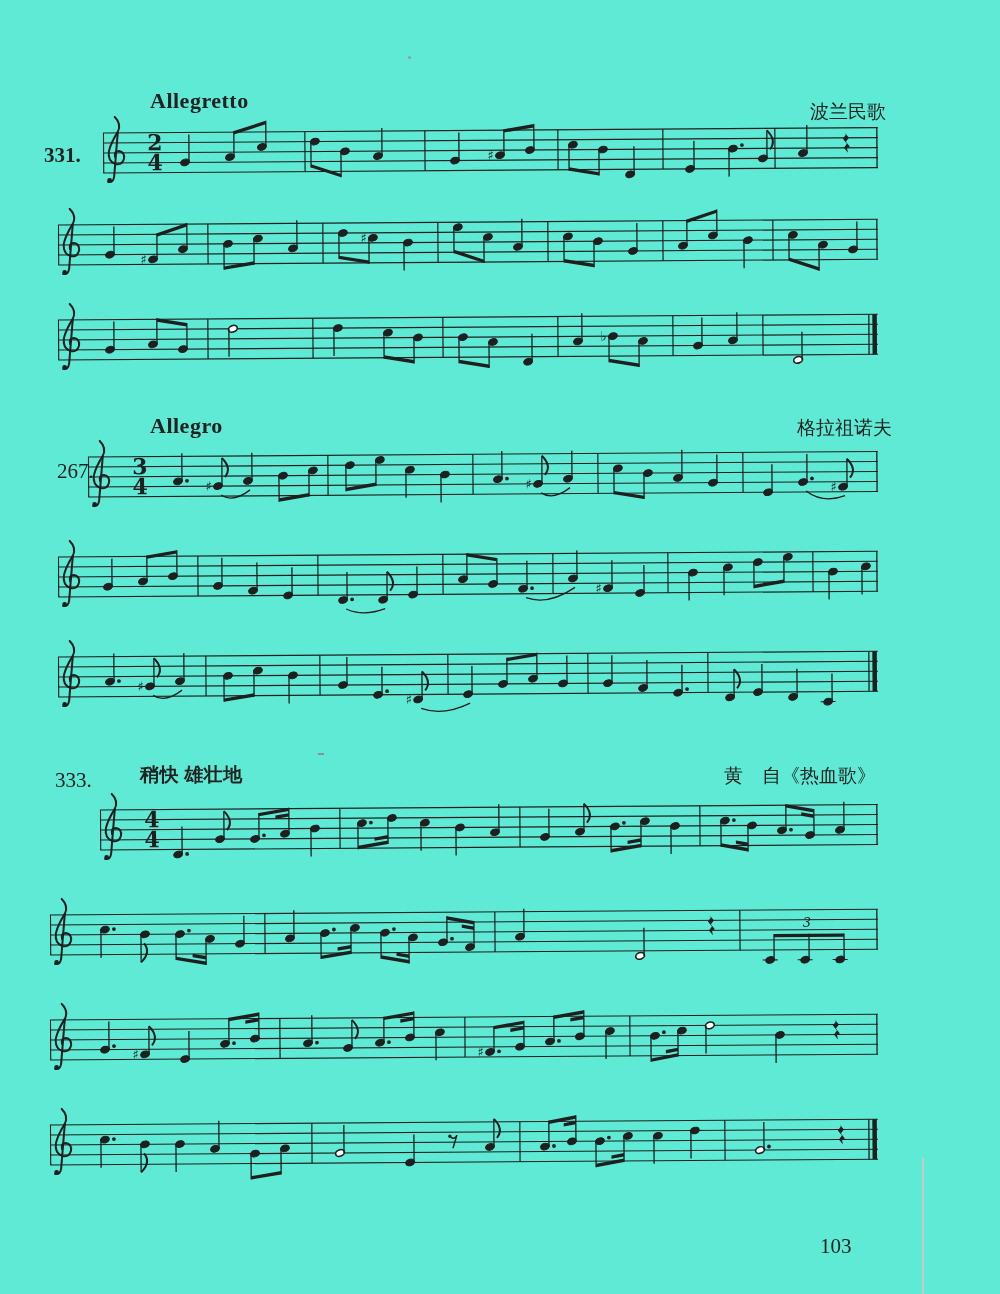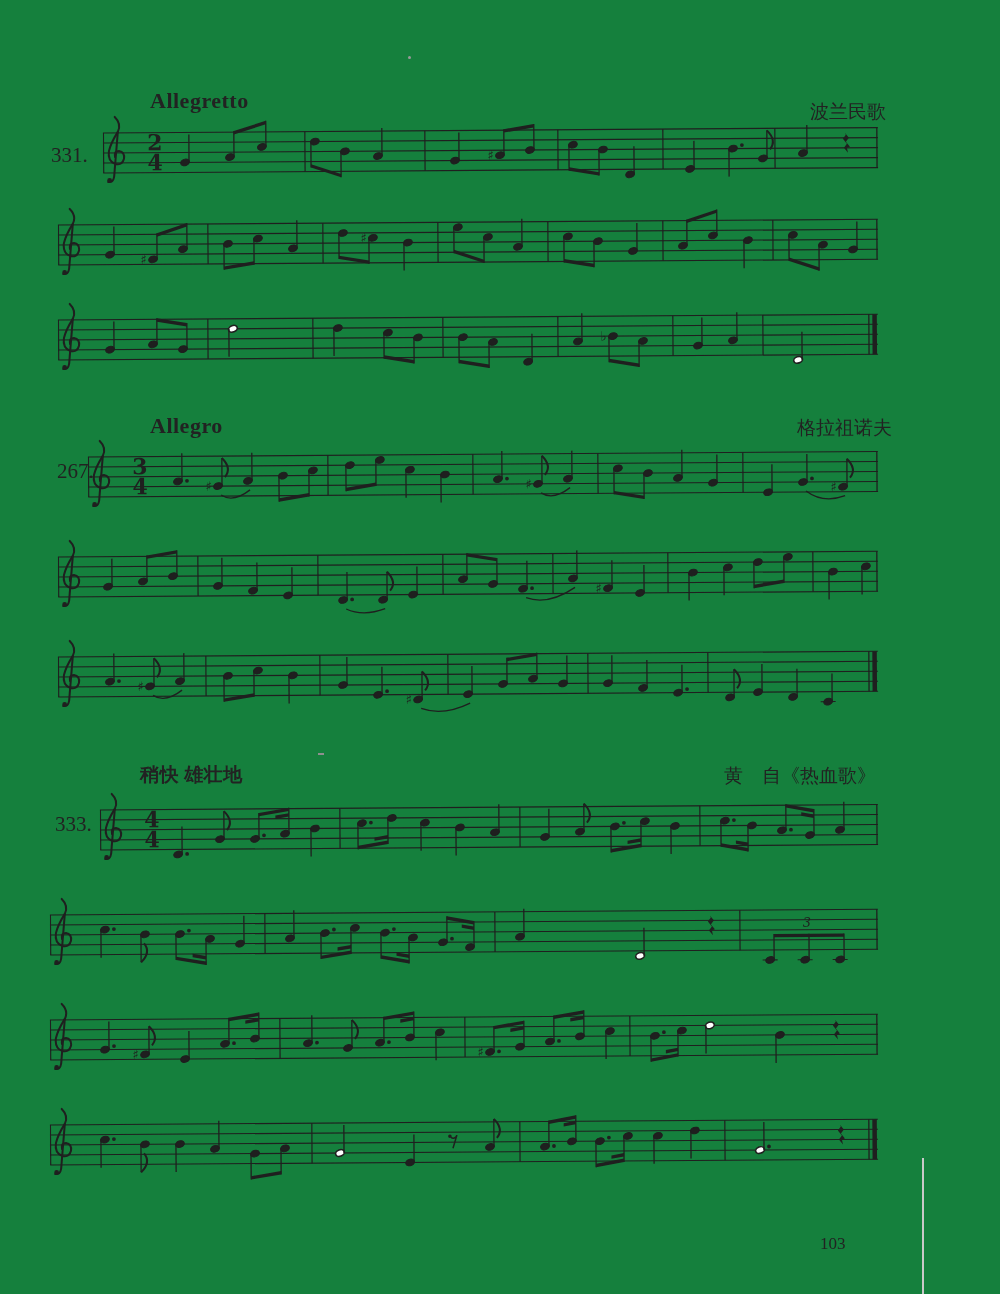--- a/index.html
+++ b/index.html
@@ -1,30 +1,30 @@
 <!DOCTYPE html>
 <html><head>
 <meta charset="utf-8">
 <style>
   html,body{margin:0;padding:0;background:#ffffff;}
-  .page{position:relative;width:1000px;height:1294px;background:#15803d;overflow:hidden;
+  .page{position:relative;width:1000px;height:1294px;background:#5eead4;overflow:hidden;
         font-family:"Liberation Serif", serif;color:#1c1c1c;}
   .tempo{position:absolute;font-weight:bold;font-size:22px;letter-spacing:.5px;color:#222;}
   .attr{position:absolute;font-size:19px;color:#222;}
   .exnum{position:absolute;font-size:21px;color:#222;}
-  .pagenum{position:absolute;left:820px;top:1234px;font-size:17px;color:#222;}
+  .pagenum{position:absolute;left:820px;top:1234px;font-size:21px;color:#222;}
   .t1{left:150px;top:88px;}
   .a1{left:810px;top:99px;}
-  .n1{left:51px;top:143px;}
+  .n1{left:44px;top:143px;font-weight:bold;}
   .t2{left:150px;top:413px;text-align:right;}
   .a2{left:797px;top:415px;text-align:right;}
   .n2{left:57px;top:459px;}
   .t3{left:140px;top:762px;font-size:19px;}
   .a3{left:724px;top:763px;}
-  .n3{left:55px;top:812px;}
+  .n3{left:55px;top:768px;}
   .sys{position:absolute;transform:rotate(-0.4deg);transform-origin:0 50%;}
   .artifact-line{position:absolute;left:922px;top:1158px;width:2px;height:136px;background:#c9c9c9;}
   .speck1{position:absolute;left:408px;top:56px;width:3px;height:3px;background:#9a9a9a;border-radius:50%;}
   .speck2{position:absolute;left:318px;top:753px;width:6px;height:2px;background:#8f8f8f;}
 </style>
 </head>
 <body>
 
 <div class="page">
   <div class="tempo t1">Allegretto</div>

